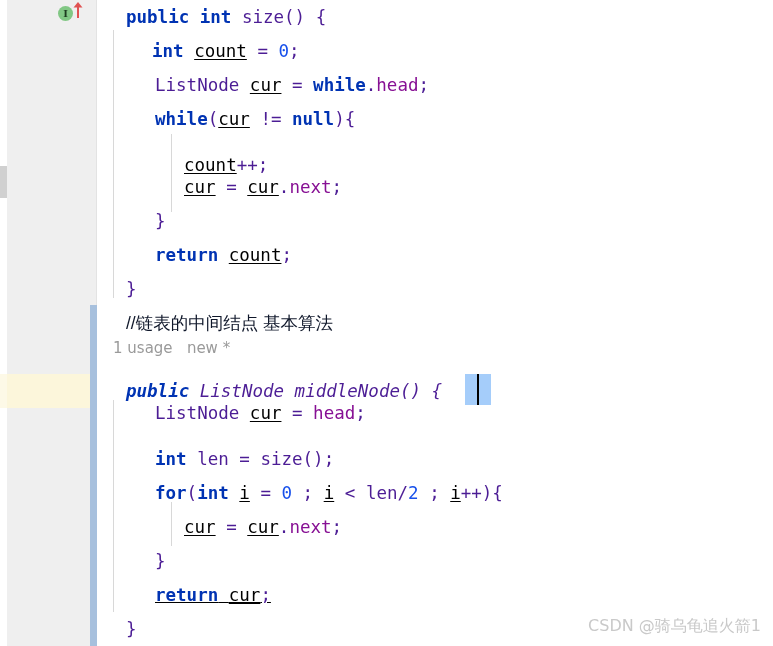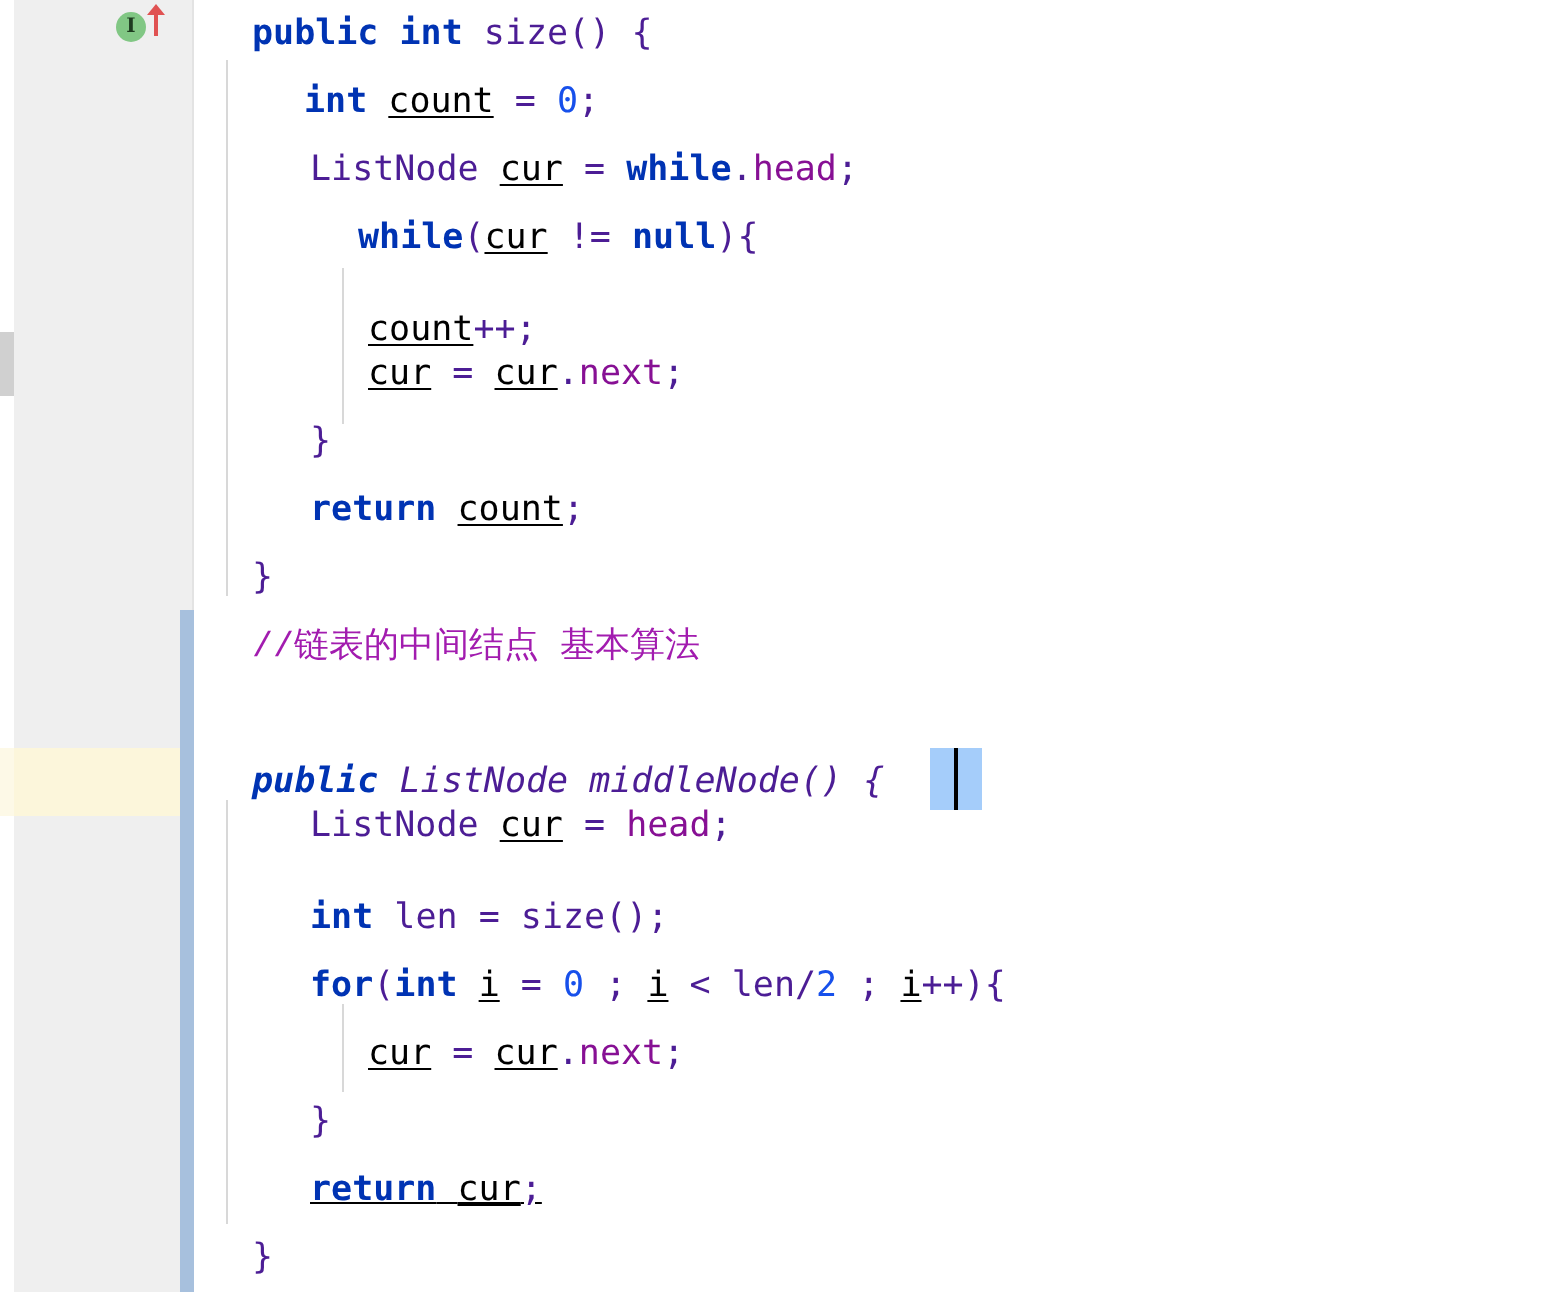--- a/index.html
+++ b/index.html
@@ -129,21 +129,21 @@
   .indent-guide {
     position: absolute;
     width: 1px;
     background: #d8d8d8;
   }
 
   
   .kw   { color: #0033b3; font-weight: bold; }
   .num  { color: #1750eb; }
   .fld  { color: #871094; }
-  .cmt  { color: #a21caf; font-family: Liberation Mono, monospace; }
+  .cmt  { color: #0f172a; font-family: Liberation Sans, sans-serif; }
   .lv   { text-decoration: underline; text-decoration-color: #000000;
           text-underline-offset: 2px; }
   .plain{ color: #4c1d95; }
 
   
   .inlay {
     position: absolute;
     white-space: pre;
     font-family: "DejaVu Sans", "Liberation Sans", sans-serif;
     font-size: 15px;
@@ -265,32 +265,34 @@
     <div class="indent-guide" style="left:74px;  top:134px; height:78px;"></div>
     <div class="indent-guide" style="left:74px;  top:502px; height:44px;"></div>
 
     <div class="sel-box" style="left:368px; top:374px; width:26px; height:31px;"></div>
     <div class="caret" style="left:380px; top:374px; height:31px;"></div>
 
     <div id="codelines">
         <div class="cline" style="top: 0px; left: 29px;"><span class="kw">public</span> <span class="kw">int</span> <span class="plain">size</span><span class="plain">()</span> <span class="plain">{</span></div>
         <div class="cline" style="top: 34px; left: 55px;"><span class="kw">int</span> <span class="lv">count</span> <span class="plain">=</span> <span class="num">0</span><span class="plain">;</span></div>
         <div class="cline" style="top: 68px; left: 58px;"><span class="plain">ListNode</span> <span class="lv">cur</span> <span class="plain">=</span> <span class="kw">while</span><span class="plain">.</span><span class="fld">head</span><span class="plain">;</span></div>
-        <div class="cline" style="top: 102px; left: 58px; margin-left: 24px;"><span class="kw">while</span><span class="plain">(</span><span class="lv">cur</span> <span class="plain">!=</span> <span class="kw">null</span><span class="plain">){</span></div>
+        <div class="cline" style="top: 102px; left: 58px;"><span class="kw">while</span><span class="plain">(</span><span class="lv">cur</span> <span class="plain">!=</span> <span class="kw">null</span><span class="plain">){</span></div>
         <div class="cline" style="top: 148px; left: 87px;"><span class="lv">count</span><span class="plain">++;</span></div>
         <div class="cline" style="top: 170px; left: 87px;"><span class="lv">cur</span> <span class="plain">=</span> <span class="lv">cur</span><span class="plain">.</span><span class="fld">next</span><span class="plain">;</span></div>
         <div class="cline" style="top: 204px; left: 58px;"><span class="plain">}</span></div>
         <div class="cline" style="top: 238px; left: 58px;"><span class="kw">return</span> <span class="lv">count</span><span class="plain">;</span></div>
         <div class="cline" style="top: 272px; left: 29px;"><span class="plain">}</span></div>
         <div class="cline" style="top: 306px; left: 29px;"><span class="cmt">//链表的中间结点 基本算法</span></div>
         <div class="cline" style="top: 374px; left: 29px; font-style: italic;"><span class="kw">public</span> <span class="plain">ListNode</span> <span class="plain">middleNode</span><span class="plain">()</span> <span class="plain">{</span></div>
         <div class="cline" style="top: 396px; left: 58px;"><span class="plain">ListNode</span> <span class="lv">cur</span> <span class="plain">=</span> <span class="fld">head</span><span class="plain">;</span></div>
         <div class="cline" style="top: 442px; left: 58px;"><span class="kw">int</span> <span class="plain">len</span> <span class="plain">=</span> <span class="plain">size</span><span class="plain">();</span></div>
         <div class="cline" style="top: 476px; left: 58px;"><span class="kw">for</span><span class="plain">(</span><span class="kw">int</span> <span class="lv">i</span> <span class="plain">=</span> <span class="num">0</span> <span class="plain">;</span> <span class="lv">i</span> <span class="plain">&lt;</span> <span class="plain">len</span><span class="plain">/</span><span class="num">2</span> <span class="plain">;</span> <span class="lv">i</span><span class="plain">++){</span></div>
         <div class="cline" style="top: 510px; left: 87px;"><span class="lv">cur</span> <span class="plain">=</span> <span class="lv">cur</span><span class="plain">.</span><span class="fld">next</span><span class="plain">;</span></div>
         <div class="cline" style="top: 544px; left: 58px;"><span class="plain">}</span></div>
         <div class="cline" style="top: 578px; left: 58px; text-decoration: underline;"><span class="kw">return</span> <span class="lv">cur</span><span class="plain">;</span></div>
         <div class="cline" style="top: 612px; left: 29px;"><span class="plain">}</span></div>
       </div>
 
+    <div class="inlay" style="left:16px; top:338px;">1 usage   new *</div>
   </div>
 
+  <div class="watermark">CSDN @骑乌龟追火箭1</div>
 </div>
 
 </body></html>

